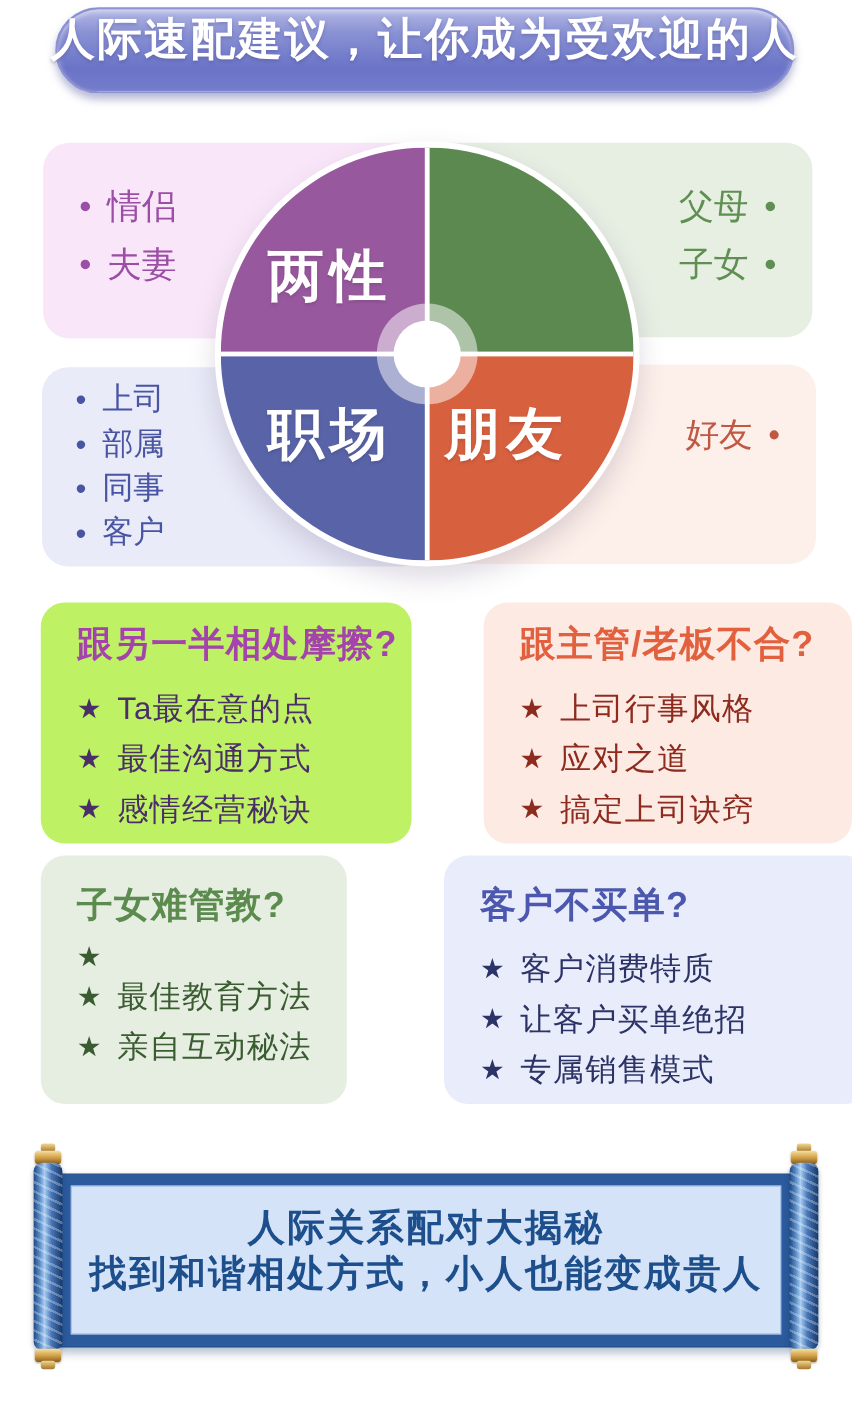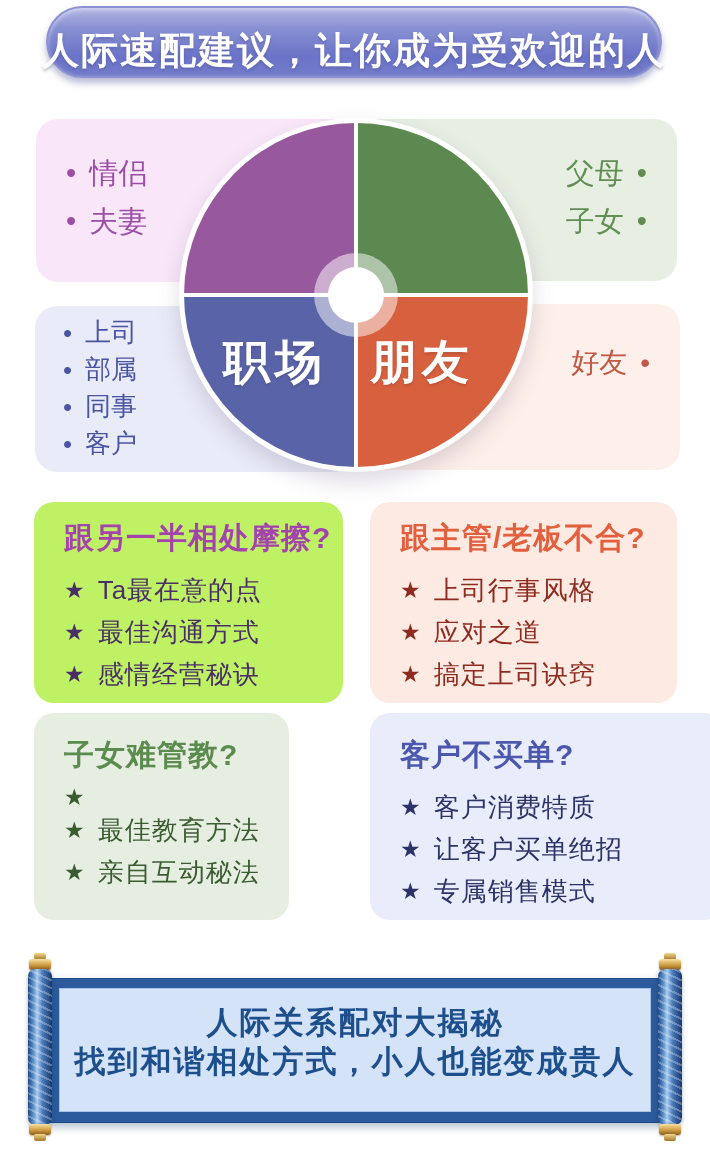--- a/index.html
+++ b/index.html
@@ -7,21 +7,21 @@
     position:relative;width:710px;height:1173px;background:#ffffff;
     border-radius:28px;overflow:hidden;
     font-family:"Liberation Sans",sans-serif;
   }
   
   .header-pill{
     position:absolute;left:46px;top:6px;width:616px;height:72px;border-radius:38px;
     background:linear-gradient(180deg,#b2b7e4 0%,#8a92d4 28%,#6a73c7 72%,#747dcb 100%);
     border:2px solid #8d93d2;box-sizing:border-box;
     box-shadow:0 5px 7px rgba(124,127,178,.55), inset 0 2px 4px rgba(255,255,255,.45);
-    display:flex;align-items:flex-end;justify-content:center;
+    display:flex;align-items:flex-start;justify-content:center;
   }
   .header-title{
     font-family:"Liberation Serif",serif;font-weight:bold;font-size:37px;color:#ffffff;
     letter-spacing:2px;text-shadow:0 2px 3px rgba(70,70,130,.35);white-space:nowrap;
   }
   
   .side-panel{position:absolute;border-radius:22px;box-sizing:border-box;}
   .panel-tl{left:36px;top:119px;width:320px;height:163px;font-size:29px;padding:30px 0 0 30px;}
   .panel-tr{left:354px;top:119px;width:323px;height:162px;font-size:29px;padding:30px 30px 0 0;}
   .panel-bl{left:35px;top:306px;width:321px;height:166px;font-size:26px;padding:8px 0 0 28px;}
@@ -165,20 +165,21 @@
 
   <div class="pie">
     <div class="pie-clip">
       <div class="quad q-tl" style="background: rgb(152, 88, 158);"></div>
       <div class="quad q-tr" style="background: rgb(92, 137, 80);"></div>
       <div class="quad q-bl" style="background: rgb(89, 99, 167);"></div>
       <div class="quad q-br" style="background: rgb(215, 96, 63);"></div>
       <div class="cross-v"></div>
       <div class="cross-h"></div>
     </div>
+    <div class="quad-label l-tl">两性</div>
     <div class="quad-label l-bl">职场</div>
     <div class="quad-label l-br">朋友</div>
     <div class="hub-ring"></div>
     <div class="hub"></div>
   </div>
 
   <div class="card card-partner" style="background: #bef264;">
     <div class="card-title" style="color: rgb(164, 67, 172);">跟另一半相处摩擦?</div>
     <div class="card-items" style="color: rgb(74, 46, 104);">
       <div class="card-item">
@@ -189,21 +190,21 @@
         <span class="star">★</span>
         <span>最佳沟通方式</span>
       </div>
       <div class="card-item">
         <span class="star">★</span>
         <span>感情经营秘诀</span>
       </div>
     </div>
   </div>
 
-  <div class="card card-boss" style="background: rgb(253, 234, 227);">
+  <div class="card card-boss" style="background: rgb(253, 234, 227); margin-left: 33px;">
     <div class="card-title" style="color: rgb(226, 96, 62);">跟主管/老板不合?</div>
     <div class="card-items" style="color: rgb(142, 43, 31);">
       <div class="card-item">
         <span class="star">★</span>
         <span>上司行事风格</span>
       </div>
       <div class="card-item">
         <span class="star">★</span>
         <span>应对之道</span>
       </div>

